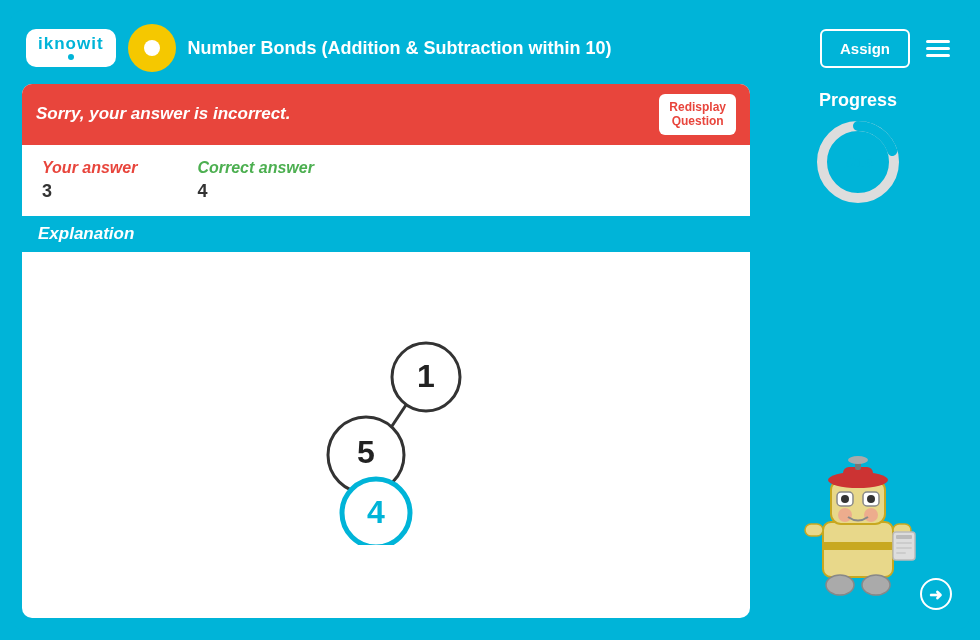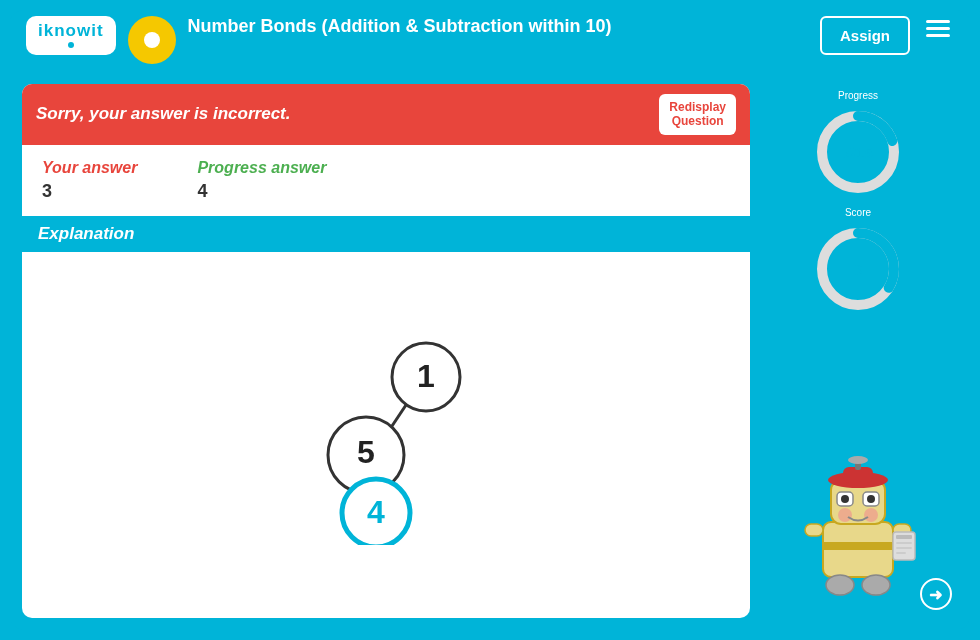--- a/index.html
+++ b/index.html
@@ -20,21 +20,21 @@
       background: #00b4d8;
       border-radius: 14px;
       display: flex;
       flex-direction: column;
       padding: 6px;
     }
 
     
     .header {
       display: flex;
-      align-items: flex-start;
+      align-items: center;
       height: 64px;
       background: #00b4d8;
       padding: 0 10px;
       gap: 12px;
     }
 
     .logo-box {
       background: white;
       border-radius: 10px;
       padding: 6px 12px;
@@ -244,22 +244,22 @@
     }
 
     .stat-box {
       display: flex;
       flex-direction: column;
       align-items: center;
       gap: 6px;
     }
     .stat-label {
       color: white;
-      font-size: 10px;
-      font-weight: normal;
+      font-size: 18px;
+      font-weight: bold;
     }
 
     .donut-container {
       position: relative;
       width: 90px;
       height: 90px;
     }
     .donut-svg {
       width: 90px;
       height: 90px;
@@ -341,21 +341,21 @@
         <span class="incorrect-text">Sorry, your answer is incorrect.</span>
         <button class="redisplay-btn">Redisplay<br>Question</button>
       </div>
 
       <div class="answer-section">
         <div class="answer-block">
           <div class="answer-label">Your answer</div>
           <div class="answer-value">3</div>
         </div>
         <div class="answer-block">
-          <div class="correct-label">Progress answer</div>
+          <div class="correct-label">Correct answer</div>
           <div class="answer-value">4</div>
         </div>
       </div>
 
       <div class="explanation-bar">Explanation</div>
 
       <div class="diagram-area">
         <svg class="number-bond-svg" viewBox="0 0 220 200">
 
           <line x1="100" y1="115" x2="140" y2="55" stroke="#333" stroke-width="3"></line>
@@ -382,30 +382,20 @@
         <span class="stat-label">Progress</span>
         <div class="donut-container">
           <svg class="donut-svg" viewBox="0 0 90 90">
             <circle cx="45" cy="45" r="36" fill="none" stroke="#ddd" stroke-width="10"></circle>
             <circle cx="45" cy="45" r="36" fill="none" stroke="#00b4d8" stroke-width="10" stroke-dasharray="226.2" stroke-dashoffset="180.9" stroke-linecap="round" transform="rotate(-90 45 45)"></circle>
           </svg>
           <span class="donut-value">3/15</span>
         </div>
       </div>
 
-      <div class="stat-box">
-        <span class="stat-label">Score</span>
-        <div class="donut-container">
-          <svg class="donut-svg" viewBox="0 0 90 90">
-            <circle cx="45" cy="45" r="36" fill="none" stroke="#ddd" stroke-width="10"></circle>
-            <circle cx="45" cy="45" r="36" fill="none" stroke="#00b4d8" stroke-width="10" stroke-dasharray="226.2" stroke-dashoffset="150" stroke-linecap="round" transform="rotate(-90 45 45)"></circle>
-          </svg>
-          <span class="donut-value">3</span>
-        </div>
-      </div>
 
       <div class="robot-area">
         <svg class="robot-svg-container" viewBox="0 0 130 170">
 
           <rect x="30" y="80" width="70" height="55" rx="8" fill="#e8d88a" stroke="#c8a820" stroke-width="2"></rect>
 
           <rect x="30" y="100" width="70" height="8" fill="#c8a820"></rect>
 
           <rect x="38" y="38" width="54" height="44" rx="10" fill="#e8d88a" stroke="#c8a820" stroke-width="2"></rect>
 

